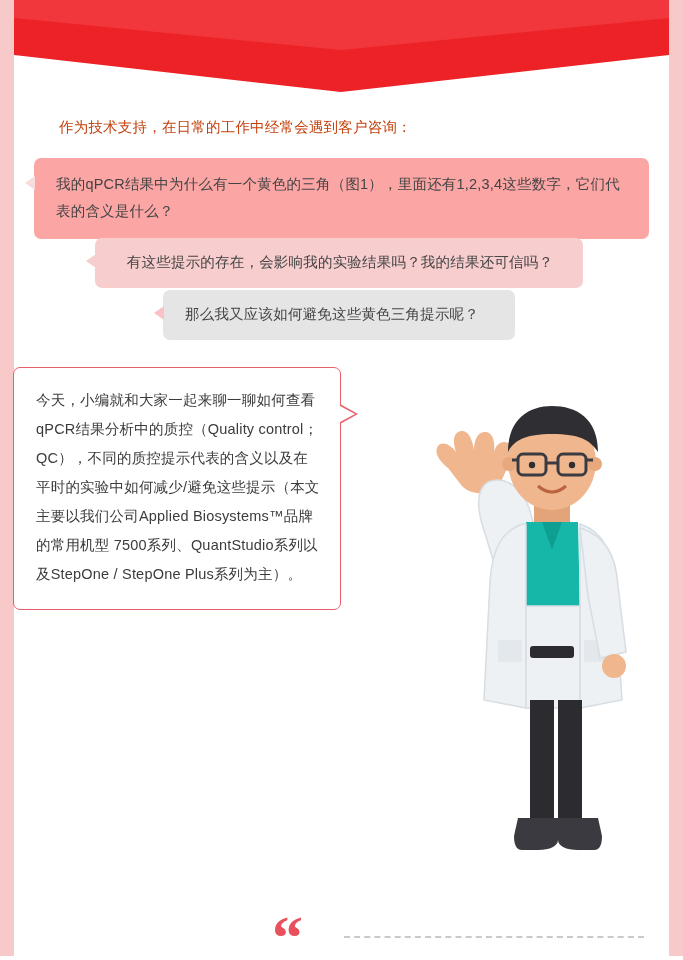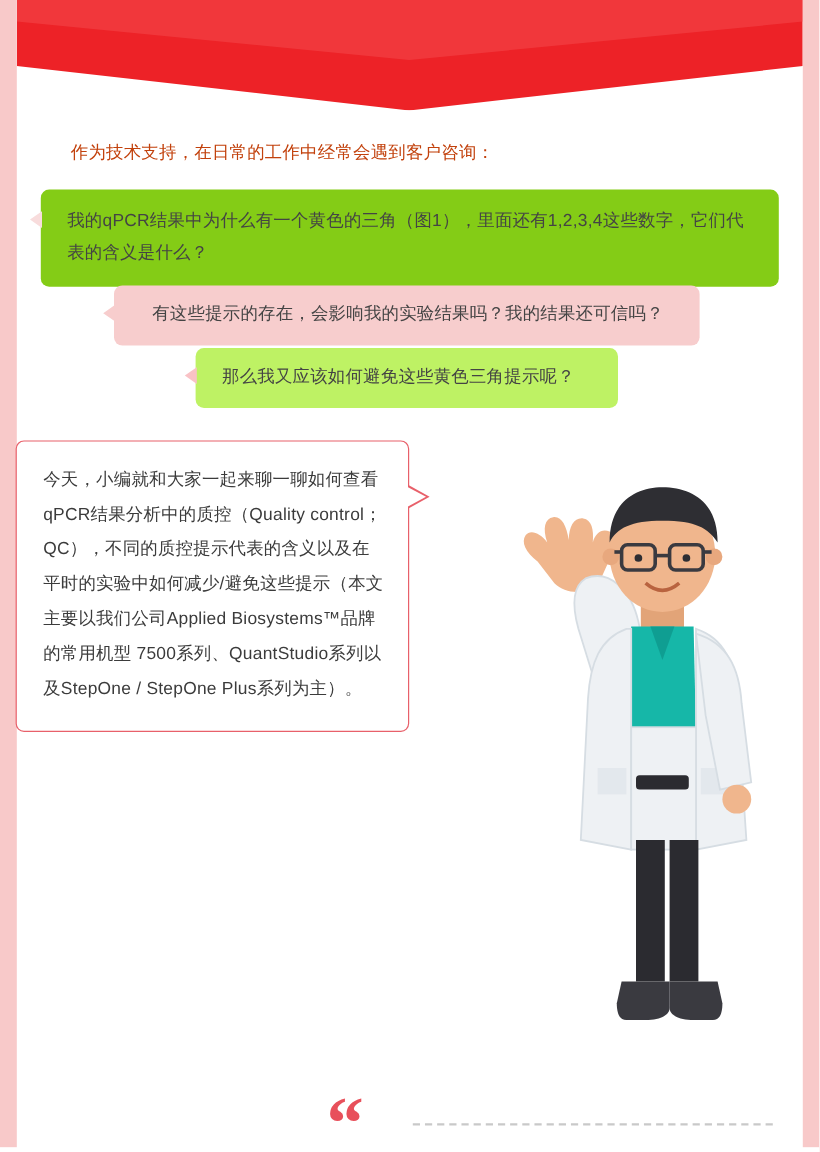--- a/index.html
+++ b/index.html
@@ -68,21 +68,21 @@
     position: absolute;
     width: 0;
     height: 0;
   }
 
   .q1 {
     left: 34px;
     top: 158px;
     width: 615px;
     padding: 13px 22px 14px 22px;
-    background: #84cc16;
+    background: #fca5a5;
     border-radius: 7px;
   }
   .q1 .tail {
     left: -9px;
     top: 18px;
     border-top: 7px solid transparent;
     border-bottom: 7px solid transparent;
     border-right: 10px solid #f8dcdc;
   }
 
@@ -101,21 +101,21 @@
     border-top: 7px solid transparent;
     border-bottom: 7px solid transparent;
     border-right: 10px solid #f7cdcd;
   }
 
   .q3 {
     left: 163px;
     top: 290px;
     width: 352px;
     padding: 11px 20px 12px 22px;
-    background: #bef264;
+    background: #e5e5e5;
     border-radius: 7px;
   }
   .q3 .tail {
     left: -9px;
     top: 16px;
     border-top: 7px solid transparent;
     border-bottom: 7px solid transparent;
     border-right: 10px solid #f9c2c6;
   }
 

